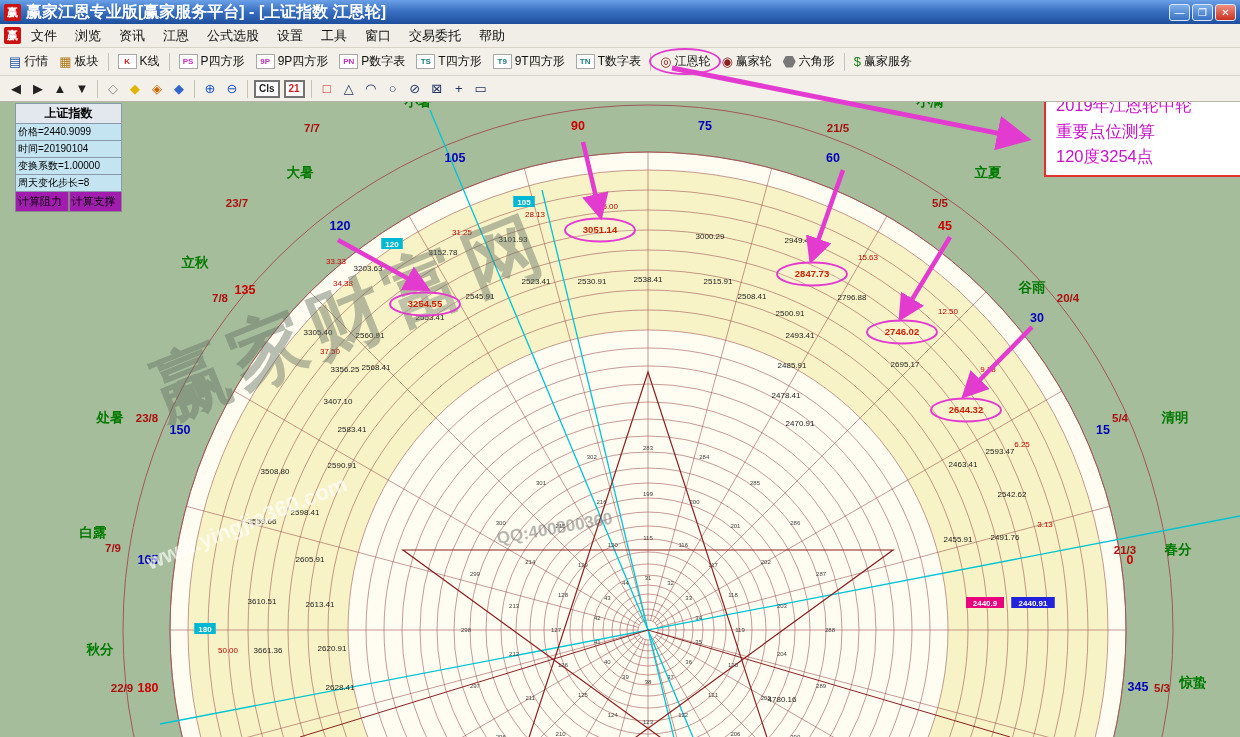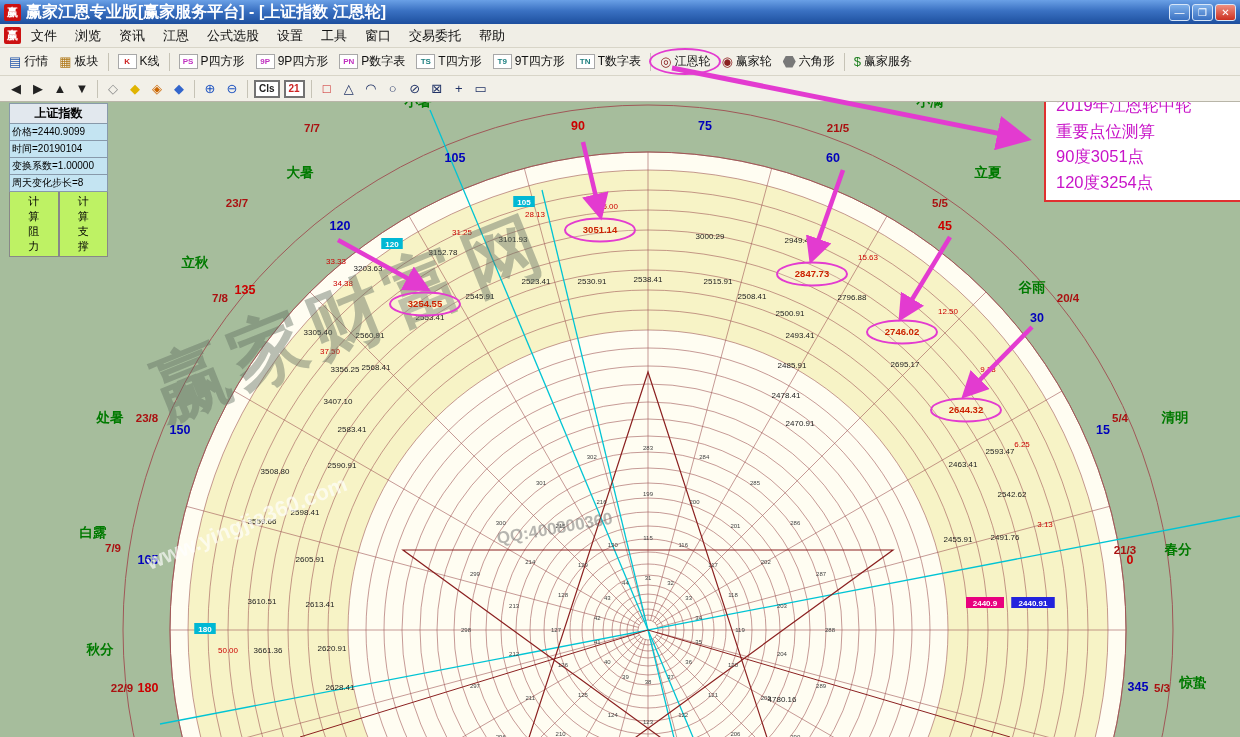--- a/index.html
+++ b/index.html
@@ -49,28 +49,28 @@
     border-bottom:1px solid #b8b5a8;display:flex;align-items:center;padding:0 6px;gap:2px;
     box-sizing:border-box;z-index:10;
   }
   .tb2-icon{min-width:20px;height:18px;text-align:center;font-size:13px;line-height:18px;}
   .tb2-text{border:2px solid #737373;background:#fff;font-size:10px;font-weight:bold;
     line-height:14px;padding:0 3px;margin:0 1px;}
   
   .chart-area{position:absolute;top:102px;left:0;right:0;bottom:0;background:#a6bd9c;overflow:hidden;}
   #wheel-svg{position:absolute;left:0;top:0;}
   
-  .info-panel{position:absolute;left:9px;top:1px;width:99px;z-index:5;}
+  .info-panel{position:absolute;left:15px;top:1px;width:107px;z-index:5;}
   .info-title{background:#e2e8ee;border:1px solid #8899aa;text-align:center;font-weight:bold;
     font-size:12px;padding:1px 0;color:#000;}
   .info-row{background:#c4e4f2;border:1px solid #8899aa;border-top:none;padding:1px 2px;
     white-space:nowrap;font-size:10px;color:#000;}
   .info-buttons{display:flex;}
-  .info-btn{flex:1;background:#bef264;border:1px solid #888;border-top:none;font-size:11px;
-    text-align:center;padding:2px 16px;cursor:default;}
+  .info-btn{flex:1;background:#a21caf;border:1px solid #888;border-top:none;font-size:11px;
+    text-align:left;padding:2px 2px;cursor:default;}
   
   .annotation-box{
     position:absolute;left:1044px;top:86px;width:198px;box-sizing:border-box;
     background:#fff;border:2px solid #e03030;padding:5px 10px;z-index:8;
     font-size:16.5px;line-height:25.5px;color:#c813c8;
   }
   
   #overlay-svg{position:absolute;left:0;top:0;z-index:20;pointer-events:none;}
 </style>
 </head>
@@ -459,21 +459,20 @@
     <div class="info-buttons">
       <button class="info-btn">计算阻力</button>
       <button class="info-btn">计算支撑</button>
     </div>
   </div>
 </div>
 
 <div class="annotation-box" id="annotation-box" style="border-color: rgb(224, 48, 48); color: rgb(200, 19, 200);">
     <div>2019年江恩轮中轮</div>
     <div>重要点位测算</div>
-    <div>90度3051点</div>
     <div>120度3254点</div>
   </div>
 
 <svg id="overlay-svg" width="1240" height="737">
   <defs>
     <marker id="ah" markerWidth="7" markerHeight="7" refX="5" refY="3.5" orient="auto">
       <polygon points="0 0, 7 3.5, 0 7" fill="#e33bd0"></polygon>
     </marker>
   </defs>
   <path d="M 672 68 L 1022 138" stroke="#e33bd0" stroke-width="5" fill="none" marker-end="url(#ah)"></path>

